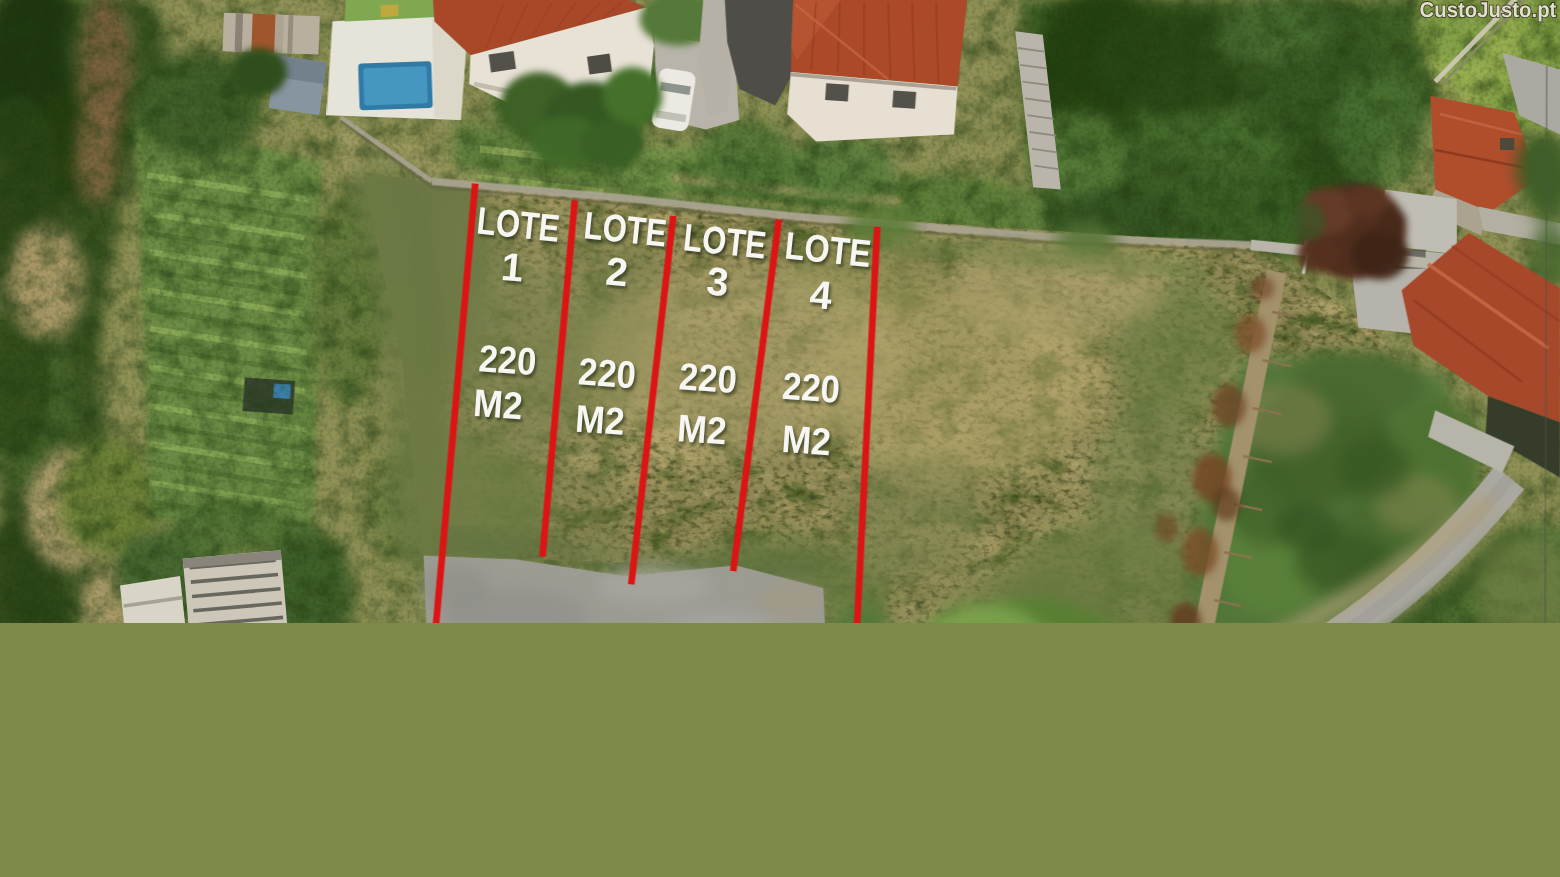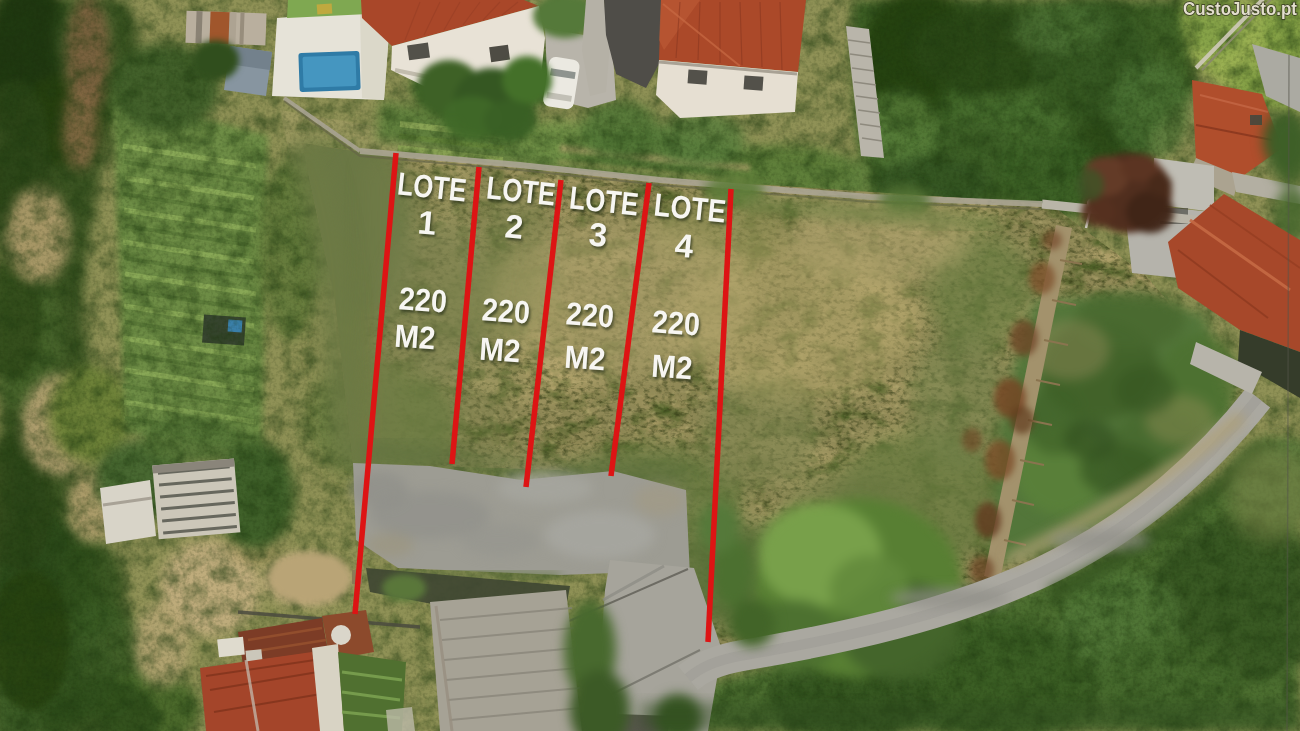--- a/index.html
+++ b/index.html
@@ -1,16 +1,16 @@
 <!DOCTYPE html>
 <html><head>
 <meta charset="utf-8">
 <style>
   html,body{margin:0;padding:0;background:#7c8b4a;}
-  #stage{position:relative;width:1300px;height:731px;overflow:hidden;font-family:"Liberation Sans",sans-serif;}
+  #stage{position:relative;width:1300px;height:519px;overflow:hidden;font-family:"Liberation Sans",sans-serif;}
   svg{display:block;}
 </style>
 </head>
 <body>
 <div id="stage">
 <svg width="1300" height="731" viewBox="0 0 1300 731" xmlns="http://www.w3.org/2000/svg">
 <defs>
   <filter color-interpolation-filters="sRGB" id="b2" x="-20%" y="-20%" width="140%" height="140%">
           <feGaussianBlur stdDeviation="2"></feGaussianBlur>
         </filter>

